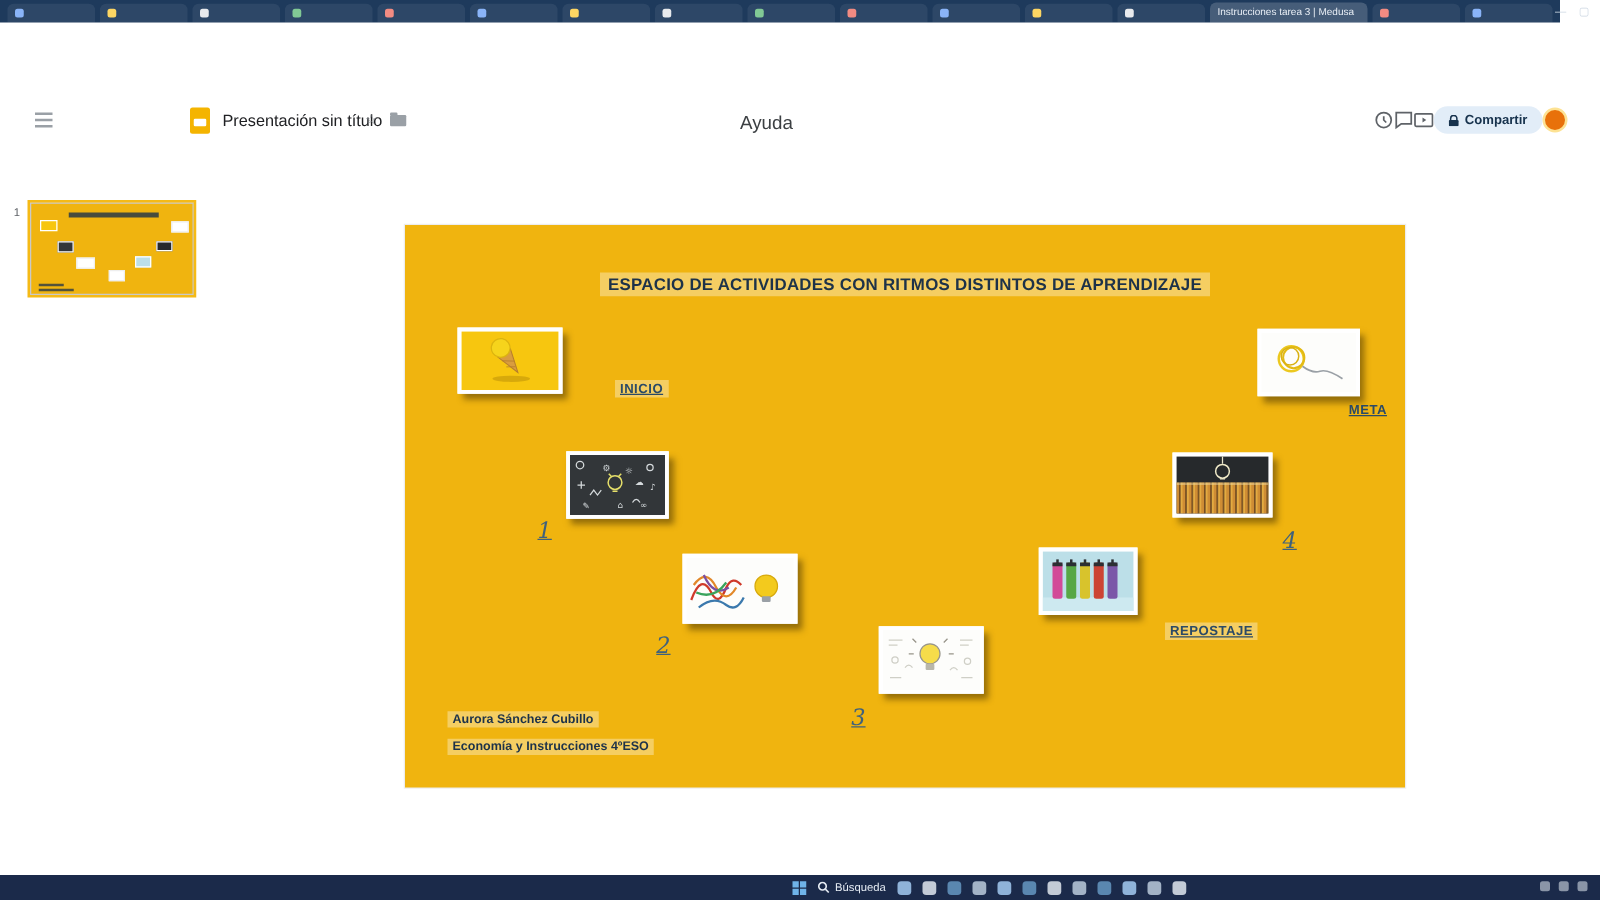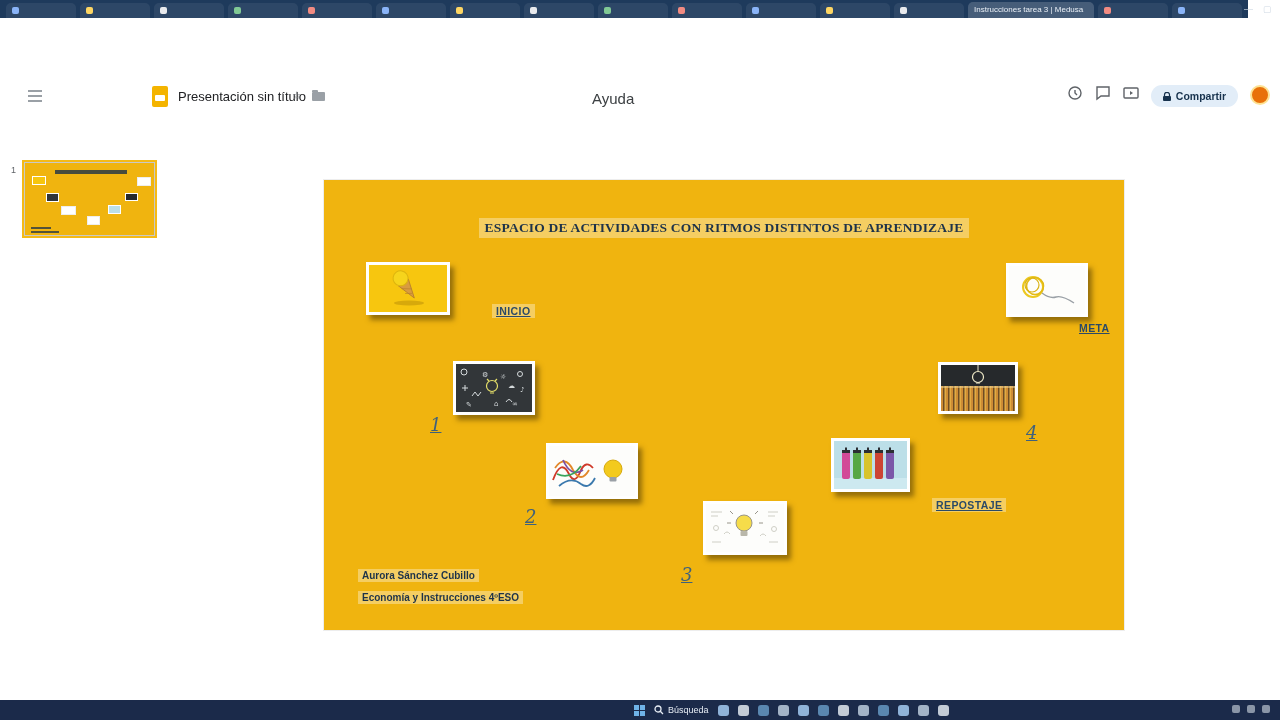--- a/index.html
+++ b/index.html
@@ -33,36 +33,36 @@
     background:#f4b400; border-radius:2px; }
   .app-logo::after { content:""; position:absolute; left:3px; top:9px; width:10px; height:6px;
     background:#fff; border-radius:1px; }
   .doc-title { position:absolute; left:178px; top:7px; font-size:13px; color:#202124; }
   .star-icon { position:absolute; left:292px; top:7px; color:#80868b; font-size:11px; }
   .folder-icon { position:absolute; left:312px; top:10px; width:13px; height:9px;
     background:#9aa0a6; border-radius:1px; }
   .folder-icon::before { content:""; position:absolute; left:0; top:-2px; width:6px; height:2px;
     background:#9aa0a6; border-radius:1px 1px 0 0; }
   .help-menu { position:absolute; left:592px; top:8px; font-size:15px; color:#3c4043; }
-  .hdr-right { position:absolute; right:10px; top:3px; display:flex; gap:12px; }
+  .hdr-right { position:absolute; right:26px; top:3px; display:flex; align-items:center; }
   .hdr-ic { width:16px; height:16px; display:inline-block; }
   .share-btn { background:#e2edf8; color:#17324d; font-size:10.5px; font-weight:bold;
     border:none; border-radius:13px; padding:5px 12px; display:flex; align-items:center; gap:5px; }
   .avatar { width:20px; height:20px; border-radius:50%; background:#e8710a; border:2px solid #fde293; }
 
   
   .film-number { position:absolute; left:11px; top:165px; font-size:9px; color:#5f6368; }
   .thumb { position:absolute; left:24px; top:162px; width:131px; height:74px;
     background:#f0b40f; border:1px solid #c9c9c9; outline:2px solid #f5ba16; }
   .thumb .t-el { position:absolute; }
 
   
   .slide { position:absolute; left:324px; top:180px; width:800px; height:450px;
     background:#f0b40f; box-shadow:0 0 0 1px rgba(0,0,0,0.07); }
-  .slide-title { position:absolute; left:0; top:38px; width:800px; text-align:center;font-family:Liberation Serif, serif; }
+  .slide-title { position:absolute; left:0; top:38px; width:800px; text-align:center; }
   .slide-title span { display:inline-block; background:rgba(255,255,255,0.35);
     padding:2px 6px; font-weight:bold; font-size:13.5px; color:#1d3249; letter-spacing:0.2px; }
   .slide-img { position:absolute; border:3px solid #ffffff; background:#fff;
     box-shadow:4px 5px 5px rgba(60,42,4,0.5); overflow:hidden; }
   .slide-img svg { display:block; width:100%; height:100%; }
   .slide-link { position:absolute; font-weight:bold; font-size:10.5px; color:#2b4a66;
     text-decoration:underline; letter-spacing:0.4px; cursor:pointer; }
   .hl { background:rgba(255,255,255,0.35); padding:1px 4px;margin-left:32px; }
   .num-link { position:absolute; font-family:"DejaVu Serif", serif; font-style:italic;
     font-size:18px; color:#3f617c; text-decoration:underline; cursor:pointer; }

